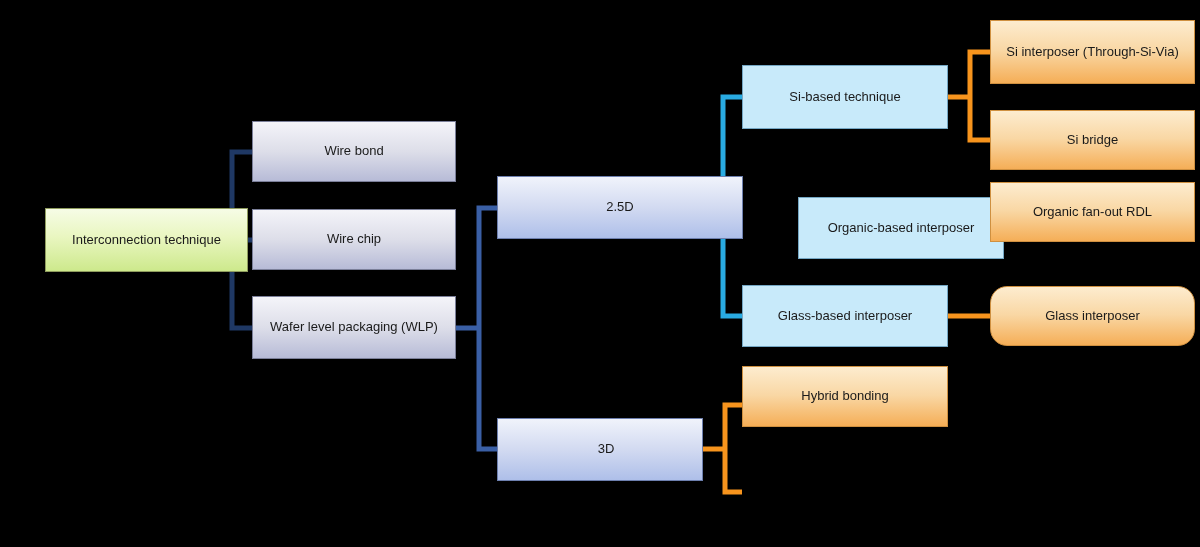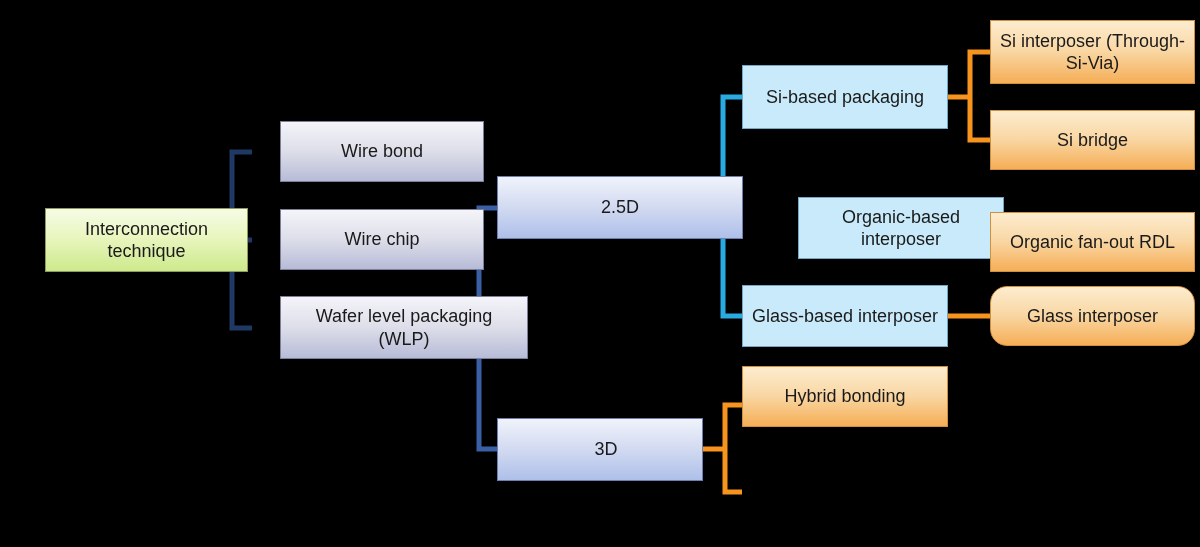--- a/index.html
+++ b/index.html
@@ -20,61 +20,60 @@
     left: 0;
     top: 0;
   }
   .node {
     position: absolute;
     box-sizing: border-box;
     display: flex;
     align-items: center;
     justify-content: center;
     text-align: center;
-    font-size: 18px;
+    font-size: 13px;
     line-height: 1.25;
     color: #1a1a1a;
     padding: 2px 8px;
   }
   .node-green {
     background: linear-gradient(180deg, #f6fce6 0%, #e9f6c0 45%, #cde98c 100%);
     border: 1px solid #8f9c5e;
   }
   .node-lavender {
     background: linear-gradient(180deg, #f4f4f9 0%, #dddee9 50%, #b7bbd7 100%);
     border: 1px solid #7b7f99;
-    margin-left: 28px;
   }
   .node-bluelav {
     background: linear-gradient(180deg, #f0f3fb 0%, #d2daf1 50%, #aebfe9 100%);
     border: 1px solid #6d7fae;
   }
   .node-lightblue {
     background: #c8eafa;
     border: 1px solid #74a7c4;
   }
   .node-orange {
     background: linear-gradient(180deg, #fdeccf 0%, #f9d7a4 48%, #f5ae57 100%);
     border: 1px solid #cf9040;
   }
   
   #n-root        { left:   8px; top: 208px; width: 203px; height: 64px; margin-left: 37px; }
   #n-wire        { left: 252px; top: 121px; width: 204px; height: 61px; }
   #n-flip        { left: 252px; top: 209px; width: 204px; height: 61px; }
-  #n-wlp         { left: 252px; top: 296px; width: 248px; height: 63px; }
+  #n-wlp         { left: 252px; top: 296px; width: 204px; height: 63px; }
   #n-25d         { left: 497px; top: 176px; width: 246px; height: 63px; }
   #n-3d          { left: 497px; top: 418px; width: 206px; height: 63px; padding-left: 20px; }
   #n-sibased     { left: 742px; top:  65px; width: 206px; height: 64px; }
   #n-organic     { left: 767px; top: 197px; width: 206px; height: 62px; margin-left: 31px; }
   #n-glass       { left: 742px; top: 285px; width: 206px; height: 62px; text-align: right; }
   #n-hybrid      { left: 742px; top: 366px; width: 206px; height: 61px; }
   #n-microbump   { left: 742px; top: 462px; width: 206px; height: 61px; }
   #n-siint       { left: 990px; top:  20px; width: 205px; height: 64px; }
   #n-sibridge    { left: 990px; top: 110px; width: 205px; height: 60px; }
-  #n-orgrdl      { left: 990px; top: 212px; width: 205px; height: 60px; }
+  #n-orgrdl      { left: 990px; top: 182px; width: 205px; height: 60px; }
   #n-glassint    { left: 990px; top: 286px; width: 205px; height: 60px; border-radius: 17px; }
 </style>
 </head>
 <body>
 
 <div class="canvas">
 
   <svg class="connectors" width="1200" height="547">
 
     <g fill="none" stroke-width="5" stroke="#1f3864">
@@ -112,21 +111,21 @@
   <div id="n-wire" class="node node-lavender">Wire bond</div>
 
   <div id="n-flip" class="node node-lavender">Wire chip</div>
 
   <div id="n-wlp" class="node node-lavender">Wafer level packaging (WLP)</div>
 
   <div id="n-25d" class="node node-bluelav">2.5D</div>
 
   <div id="n-3d" class="node node-bluelav">3D</div>
 
-  <div id="n-sibased" class="node node-lightblue">Si-based packaging</div>
+  <div id="n-sibased" class="node node-lightblue">Si-based technique</div>
 
   <div id="n-organic" class="node node-lightblue">Organic-based interposer</div>
 
   <div id="n-glass" class="node node-lightblue">Glass-based interposer</div>
 
   <div id="n-hybrid" class="node node-orange">Hybrid bonding</div>
 
 
   <div id="n-siint" class="node node-orange">Si interposer (Through-Si-Via)</div>
 

